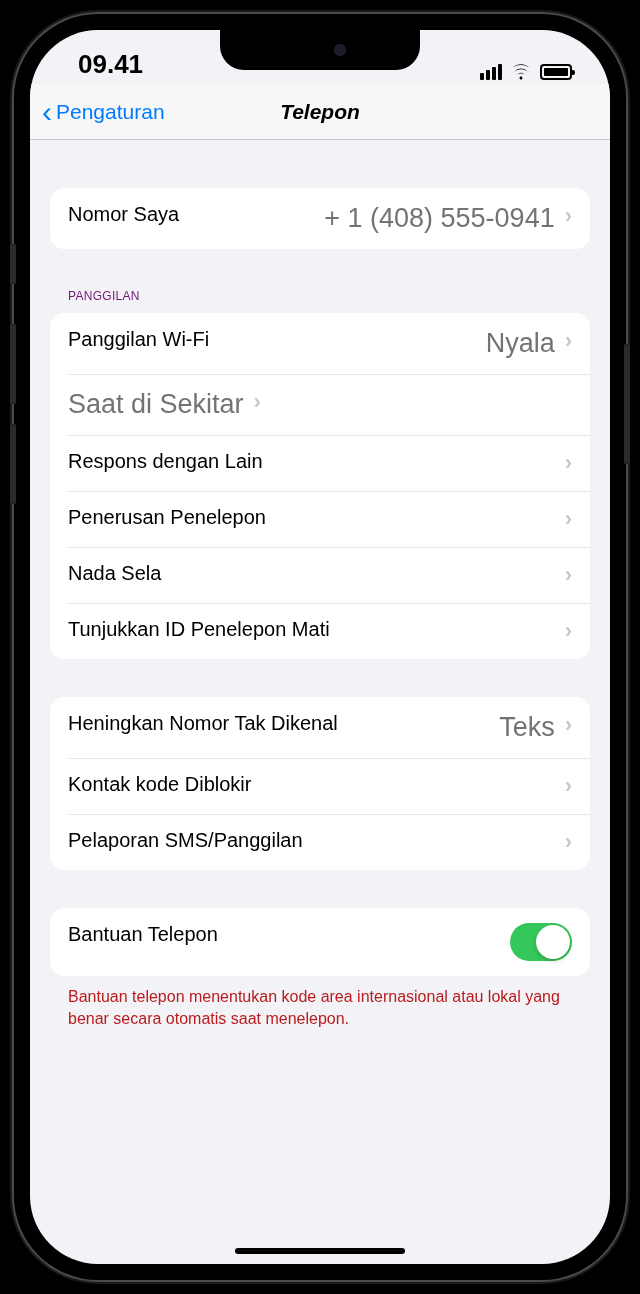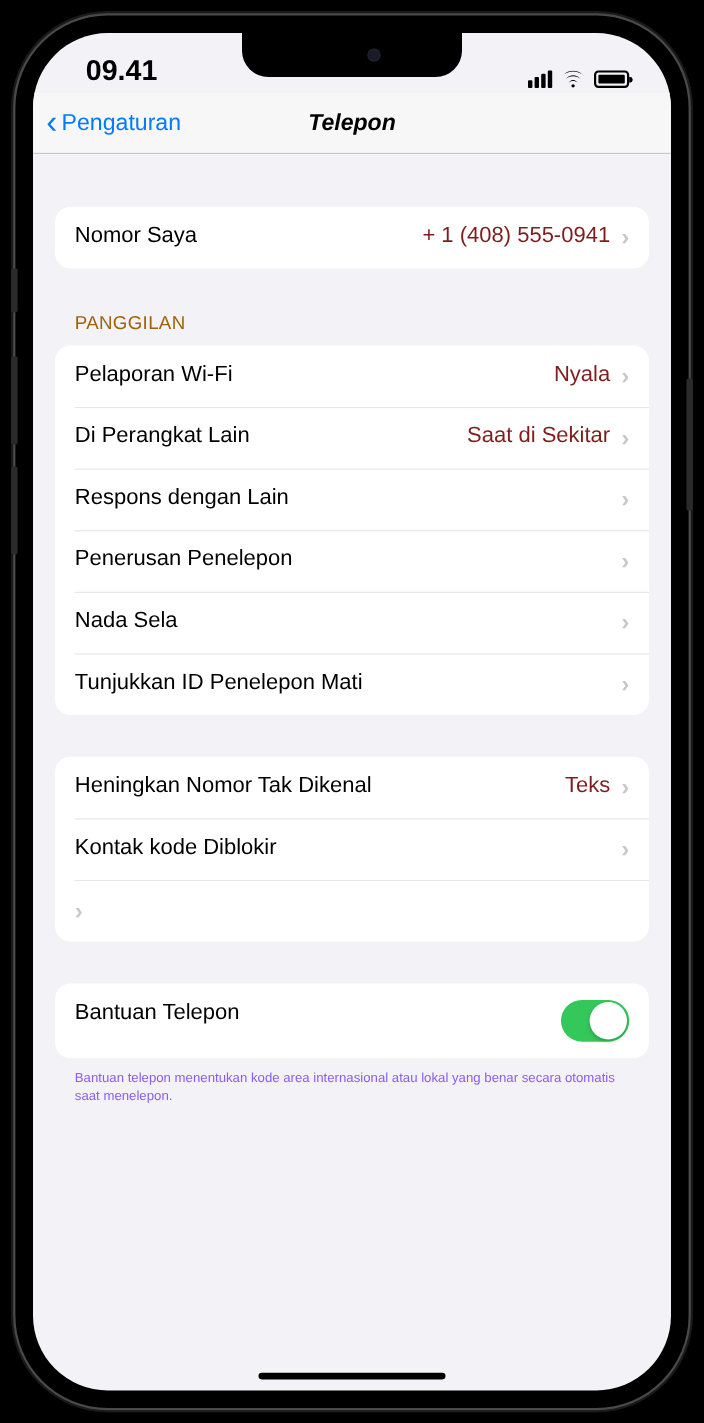--- a/index.html
+++ b/index.html
@@ -148,22 +148,22 @@
       font-weight: 600;
       font-style: italic;
     }
     .content {
       padding: 0 20px;
     }
     .group {
       margin-top: 40px;
     }
     .group-header {
-      font-size: 17px;
-      color: #a16207;
+      font-size: 12px;
+      color: #701a75;
       padding: 0 18px 10px;
       text-transform: uppercase;
       letter-spacing: 0.3px;
     }
     .list {
       background: #fff;
       border-radius: 14px;
       overflow: hidden;
     }
     .row {
@@ -181,32 +181,32 @@
       right: 0;
       height: 1px;
       background: #e5e5ea;
     }
     .row-label {
       flex: 1;
       font-size: 20px;
       color: #000;
     }
     .row-value {
-      font-size: 20px;
-      color: #7f1d1d;
+      font-size: 27px;
+      color: #737373;
       margin-right: 10px;
     }
     .chevron {
       color: #c7c7cc;
       font-size: 22px;
       font-weight: 600;
     }
     .group-footer {
-      font-size: 12px;
-      color: #8b5cf6;
+      font-size: 16px;
+      color: #b91c1c;
       padding: 10px 18px 0;
       line-height: 1.35;
     }
     .toggle {
       width: 62px;
       height: 38px;
       background: #34c759;
       border-radius: 19px;
       position: relative;
     }
@@ -284,26 +284,25 @@
             <div class="row-value">+ 1 (408) 555-0941</div>
             <div class="chevron">›</div>
           </div>
         </div>
       </div>
 
       <div class="group">
         <div class="group-header">PANGGILAN</div>
         <div class="list">
           <div class="row">
-            <div class="row-label">Pelaporan Wi-Fi</div>
+            <div class="row-label">Panggilan Wi-Fi</div>
             <div class="row-value">Nyala</div>
             <div class="chevron">›</div>
           </div>
           <div class="row">
-            <div class="row-label">Di Perangkat Lain</div>
             <div class="row-value">Saat di Sekitar</div>
             <div class="chevron">›</div>
           </div>
           <div class="row">
             <div class="row-label">Respons dengan Lain</div>
             <div class="chevron">›</div>
           </div>
           <div class="row">
             <div class="row-label">Penerusan Penelepon</div>
             <div class="chevron">›</div>
@@ -324,20 +323,21 @@
           <div class="row">
             <div class="row-label">Heningkan Nomor Tak Dikenal</div>
             <div class="row-value">Teks</div>
             <div class="chevron">›</div>
           </div>
           <div class="row">
             <div class="row-label">Kontak kode Diblokir</div>
             <div class="chevron">›</div>
           </div>
           <div class="row">
+            <div class="row-label">Pelaporan SMS/Panggilan</div>
             <div class="chevron">›</div>
           </div>
         </div>
       </div>
 
       <div class="group tight">
         <div class="list">
           <div class="row">
             <div class="row-label">Bantuan Telepon</div>
             <div class="toggle">

